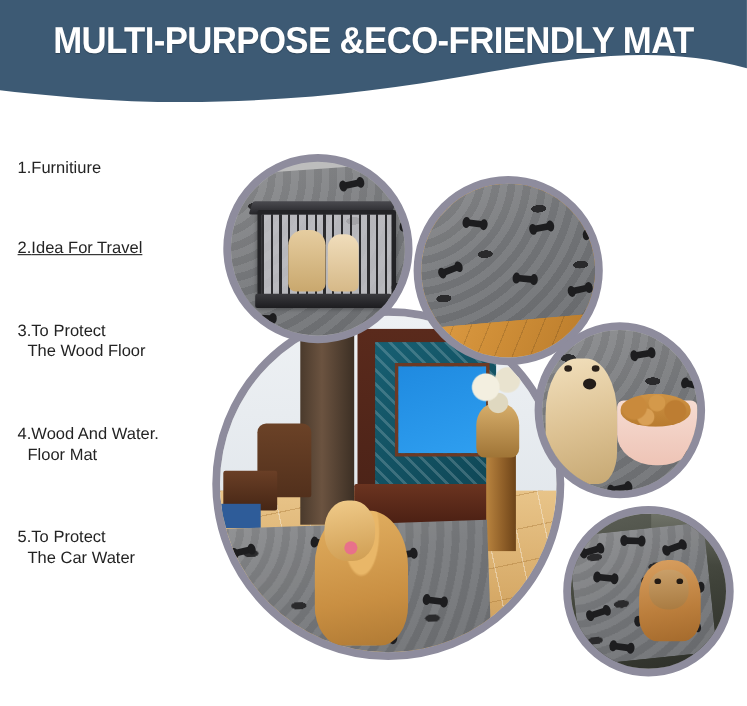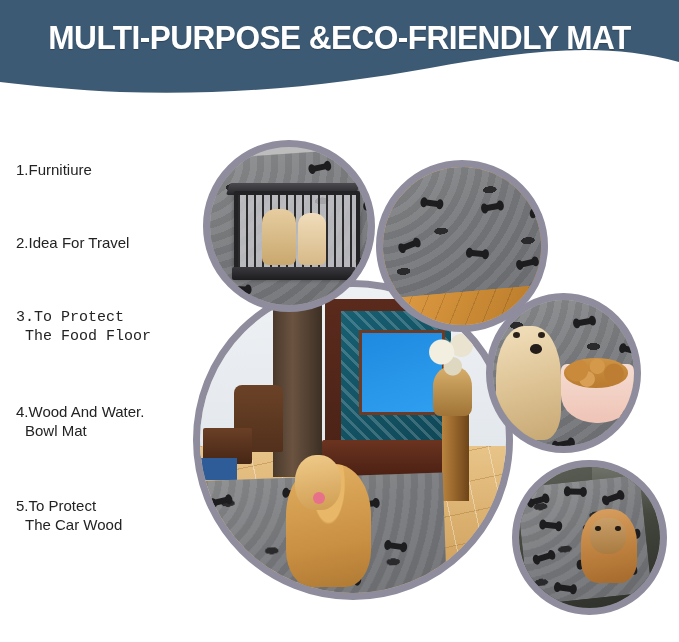--- a/index.html
+++ b/index.html
@@ -25,21 +25,21 @@
     font-weight:bold;
     letter-spacing:-0.6px;
     transform:scaleX(0.93);
     transform-origin:center top;
     white-space:nowrap;
     text-shadow:0 1px 1px rgba(0,0,0,.25);
   }
 
   
   #feature-list{
-    position:absolute;left:16px;top:160px;width:185px;
+    position:absolute;left:16px;top:143px;width:185px;
   }
   .feature-item{
     color:#232323;
     font-size:15px;
     line-height:19px;
     margin-bottom:0;
   }
   .feature-item .line2{display:block;padding-left:9px;}
 
   
@@ -232,37 +232,37 @@
   </svg>
   <div id="banner-title">MULTI-PURPOSE &amp;ECO-FRIENDLY MAT</div>
 </div>
 
 <div id="feature-list">
 
   <div class="feature-item" style="margin-top:0;">
     <span>1.</span><span>Furnitiure</span>
   </div>
 
-  <div class="feature-item" style="margin-top:54px;">
+  <div class="feature-item" style="margin-top:54px;text-decoration:underline;">
     <span>2.</span><span>Idea For Travel</span>
   </div>
 
-  <div class="feature-item" style="margin-top:56px;font-family:Liberation Mono, monospace;">
+  <div class="feature-item" style="margin-top:56px;">
     <span>3.</span><span>To Protect</span>
-    <span class="line2">The Food Floor</span>
+    <span class="line2">The Wood Floor</span>
   </div>
 
   <div class="feature-item" style="margin-top:56px;">
     <span>4.</span><span>Wood And Water.</span>
-    <span class="line2">Bowl Mat</span>
+    <span class="line2">Floor Mat</span>
   </div>
 
   <div class="feature-item" style="margin-top:56px;">
     <span>5.</span><span>To Protect</span>
-    <span class="line2">The Car Wood</span>
+    <span class="line2">The Car Water</span>
   </div>
 
 </div>
 
 <div id="collage">
 
   <div class="circle" id="circle-room">
     <div class="scene">
       <div class="room-wall"></div>
       <div class="room-floor"></div>

